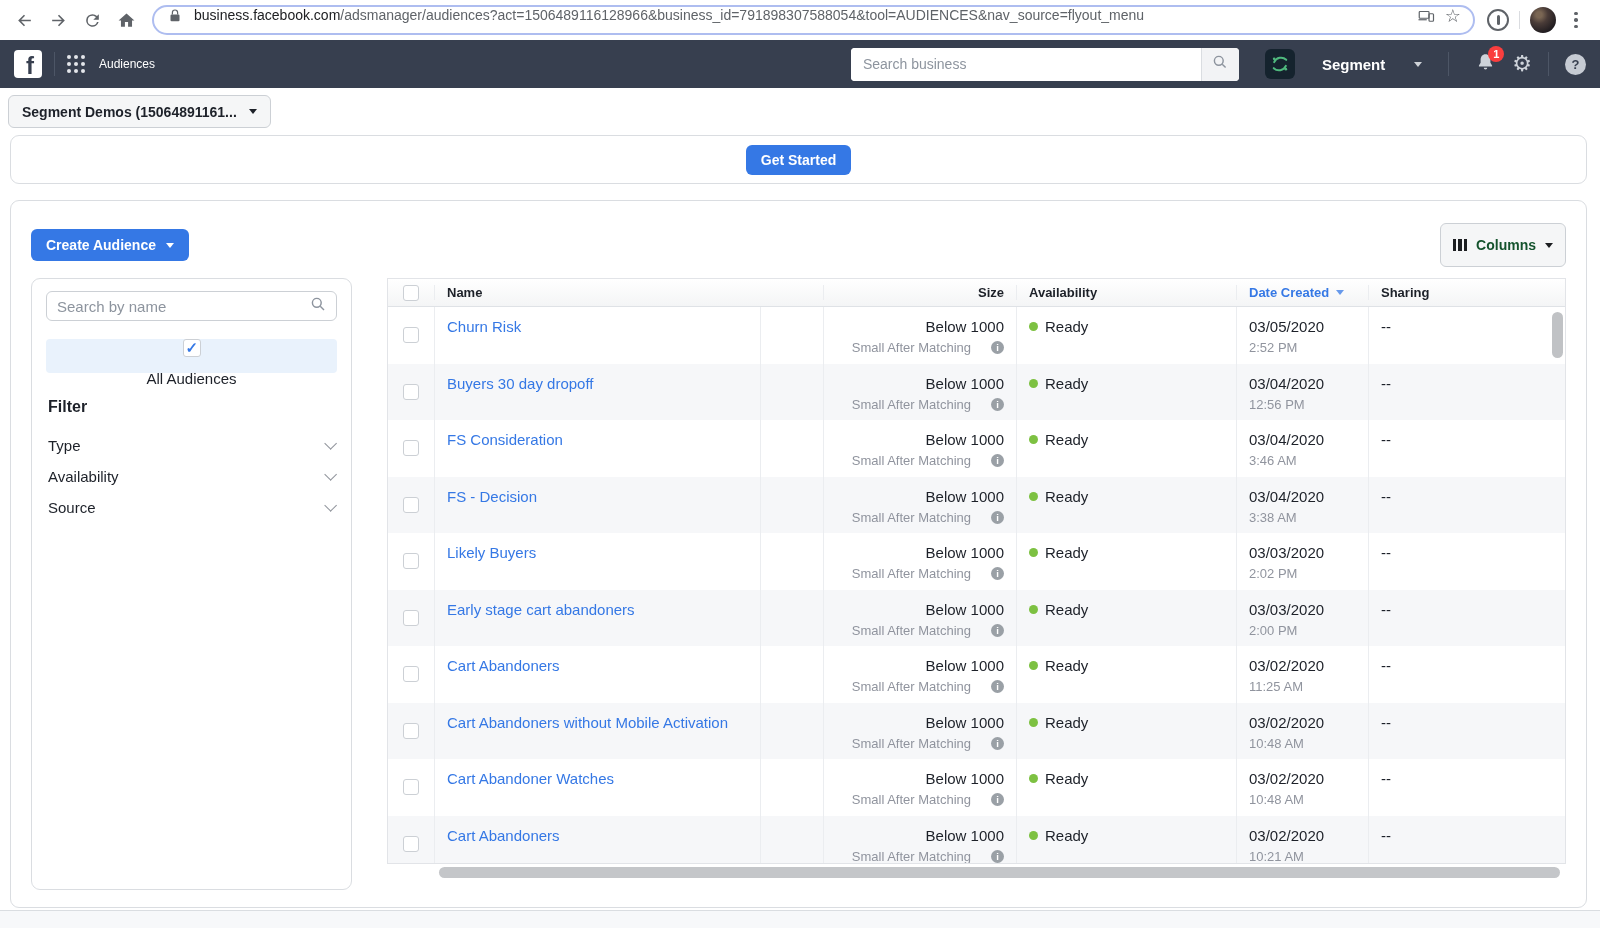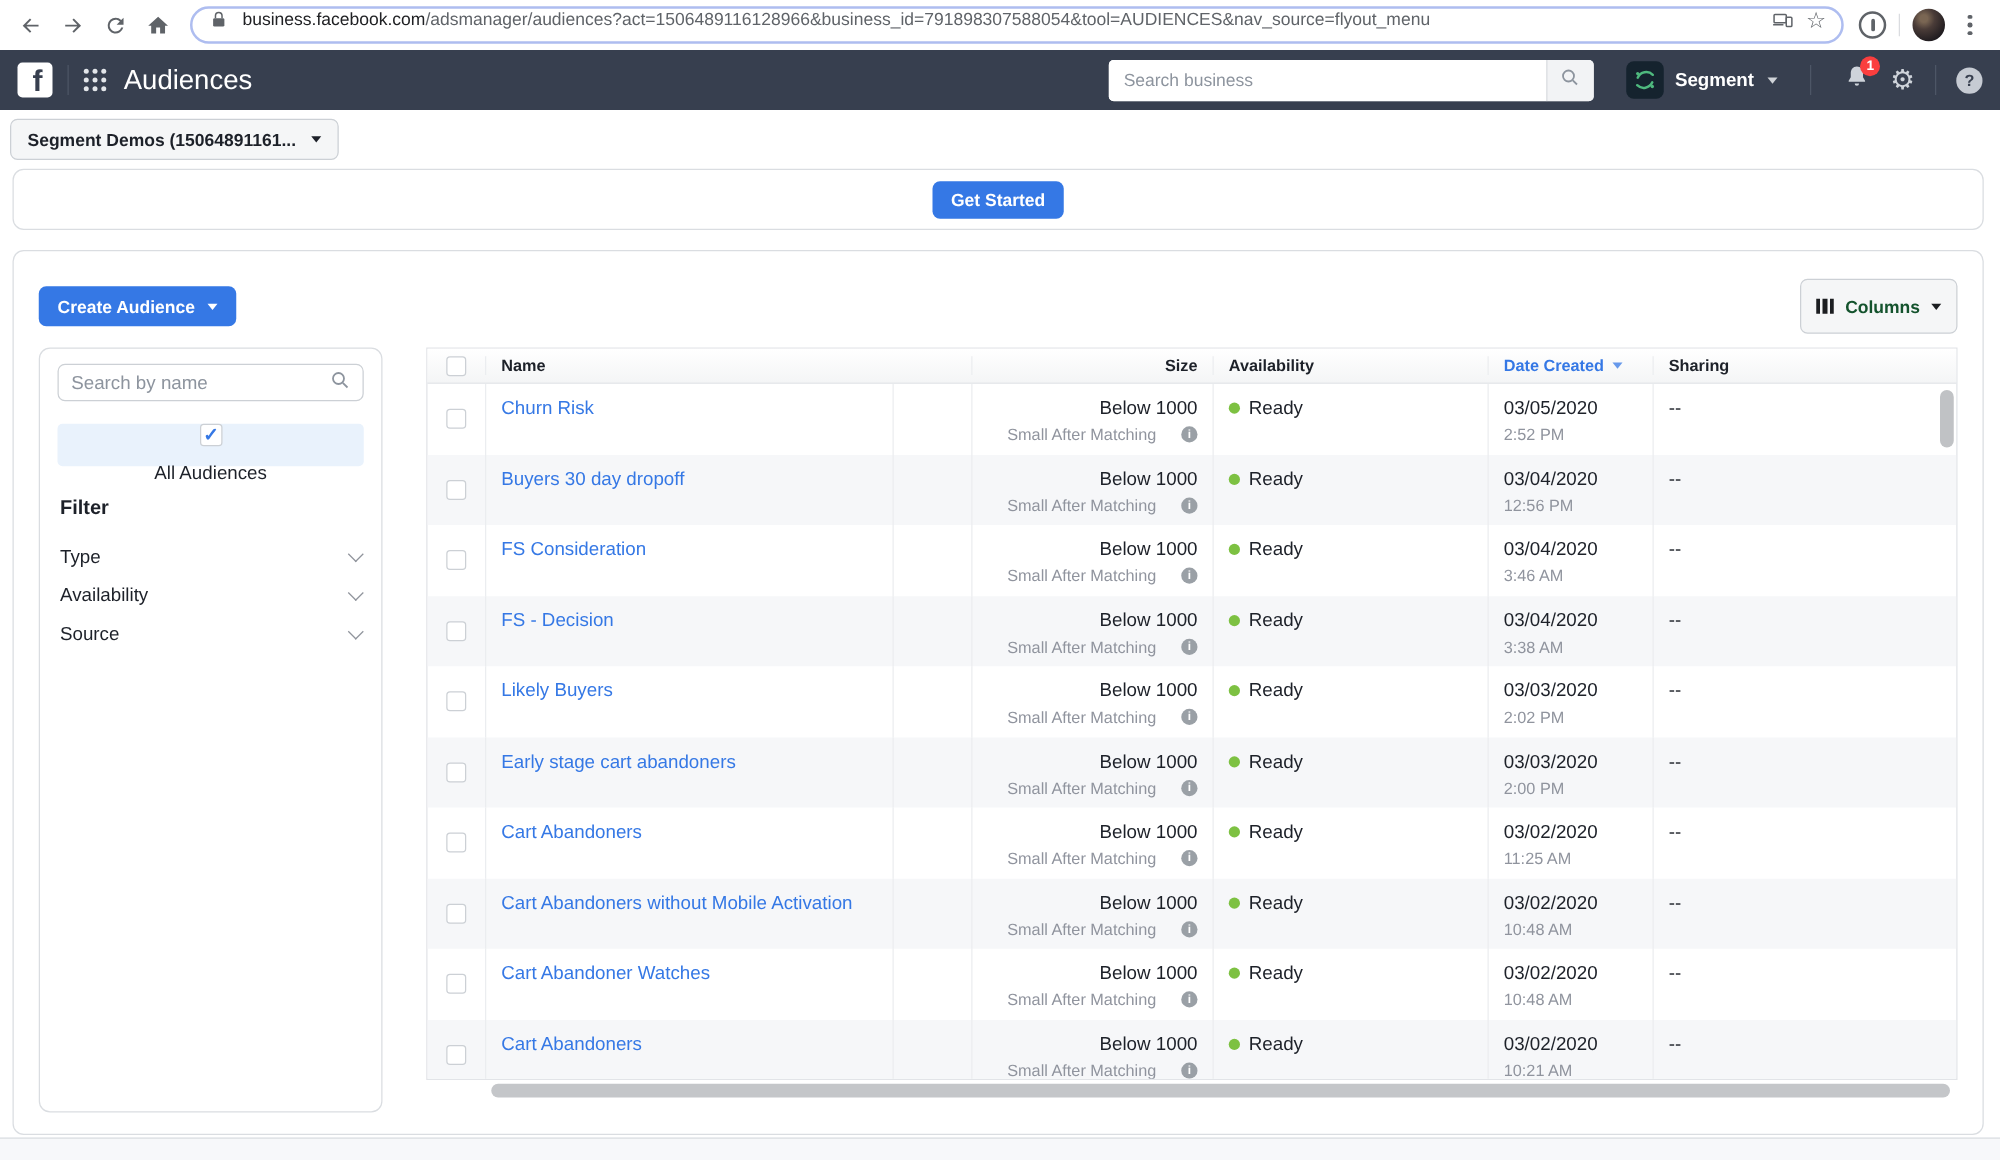--- a/index.html
+++ b/index.html
@@ -23,28 +23,28 @@
   .kebab { display:flex; flex-direction:column; gap:3px; align-items:center; }
   .kebab i { width:3.5px; height:3.5px; border-radius:50%; background:#5f6368; display:block; }
 
   
   .fb-navbar { height:48px; background:#373f4f; display:flex; align-items:center; padding:0 14px; gap:12px; }
   .fb-logo { width:28px; height:28px; background:#fff; border-radius:4px; display:flex; align-items:flex-end; justify-content:center; overflow:hidden; }
   .fb-logo span { font-size:24px; font-weight:bold; color:#373f4f; line-height:0.95; transform:translateX(2px); }
   .nav-divider { width:1px; height:24px; background:#4d5666; }
   .grid-icon { display:grid; grid-template-columns:repeat(3,4px); grid-gap:3px; }
   .grid-icon i { width:4px; height:4px; border-radius:50%; background:#e3e6ea; display:block; }
-  .nav-title { color:#fff; font-size:22px; margin-left:2px;text-align:right; }
+  .nav-title { color:#fff; font-size:12px; margin-left:2px;text-align:right; }
   .nav-spacer { flex:1; }
   .biz-search { width:388px; height:33px; background:#fff; border-radius:4px; display:flex; overflow:hidden; }
   .biz-search input { flex:1; border:0; outline:0; padding:0 12px; font-size:14px; font-family:inherit; color:#1d2129; }
   .biz-search input::placeholder { color:#8d949e; }
   .biz-search .mag-seg { width:38px; background:#f2f3f5; border-left:1px solid #dadde1; display:flex; align-items:center; justify-content:center; }
   .mag svg { width:16px; height:16px; fill:none; stroke:#8d949e; stroke-width:1.8; }
-  .segment-chip { display:flex; align-items:center; gap:9px; margin-left:14px; }
+  .segment-chip { display:flex; align-items:center; gap:27px; margin-left:14px; }
   .segment-logo { width:30px; height:30px; border-radius:6px; background:#15232e; display:flex; align-items:center; justify-content:center; }
   .segment-name { color:#fff; font-size:15px; font-weight:bold; }
   .caret { width:0; height:0; border-left:4.5px solid transparent; border-right:4.5px solid transparent; border-top:5.5px solid currentColor; display:inline-block; }
   .seg-caret { color:#cfd3d8; margin-left:2px; }
   .nav-icons { display:flex; align-items:center; gap:16px; margin-left:14px; }
   .bell-wrap { position:relative; }
   .bell-wrap svg { width:21px; height:21px; fill:#ced3da; }
   .badge { position:absolute; top:-6px; right:-8px; min-width:16px; height:16px; border-radius:8px; background:#fa3e3e; color:#fff; font-size:11px; font-weight:bold; display:flex; align-items:center; justify-content:center; padding:0 4px; }
   .gear { font-size:22px; color:#ced3da; line-height:1; }
   .help-circle { width:21px; height:21px; border-radius:50%; background:#c6cbd3; color:#373f4f; font-weight:bold; font-size:13px; display:flex; align-items:center; justify-content:center; }
@@ -64,21 +64,21 @@
   .create-audience-btn { height:32px; display:flex; align-items:center; gap:10px; padding:0 15px; background:#3578e5; color:#fff; border:0; border-radius:6px; font-size:14px; font-weight:bold; font-family:inherit; cursor:pointer; }
   .create-audience-btn .caret { color:#fff; }
   .columns-btn { height:44px; display:flex; align-items:center; gap:9px; padding:0 12px; background:#f5f6f7; border:1px solid #ccd0d5; border-radius:6px; font-size:14px; font-weight:bold; color:#14532d; cursor:pointer; }
   .columns-icon { display:flex; gap:2px; }
   .columns-icon i { width:3.5px; height:12px; background:#1c1e21; display:block; }
   .columns-btn .caret { color:#1c1e21; }
 
   .card-body { display:flex; padding:11px 20px 0 20px; gap:35px; }
 
   
-  .sidebar { width:275px; height:612px; border:1px solid #dadde1; border-radius:9px; padding:12px 14px; flex:0 0 auto; }
+  .sidebar { width:321px; height:612px; border:1px solid #dadde1; border-radius:9px; padding:12px 14px; flex:0 0 auto; }
   .name-search { height:30px; border:1px solid #ccd0d5; border-radius:6px; display:flex; align-items:center; padding:0 10px; gap:8px; }
   .name-search input { flex:1; border:0; outline:0; font-size:15px; font-family:inherit; color:#1d2129; min-width:0; }
   .name-search input::placeholder { color:#8d949e; }
   .all-aud-row { margin-top:18px; height:34px; background:#e9f2fc; border-radius:4px; display:flex; align-items:center; gap:13px; padding:0 8px; cursor:pointer;flex-direction:column; }
   .cbx { width:18px; height:18px; background:#fff; border:1px solid #ccd0d5; border-radius:3px; flex:0 0 auto; position:relative; }
   .cbx.checked::after { content:"✓"; position:absolute; left:2px; top:-1px; font-size:15px; font-weight:bold; color:#3578e5; }
   .all-aud-label { font-size:15px; }
   .filter-title { margin:25px 0 14px 2px; font-size:16px; font-weight:bold; }
   .filter-item { height:31px; display:flex; align-items:center; justify-content:space-between; padding:0 4px 0 2px; font-size:15px; cursor:pointer; }
   .chev { width:9px; height:9px; border-right:1.8px solid #90949c; border-bottom:1.8px solid #90949c; transform:rotate(45deg) translateY(-3px); }

